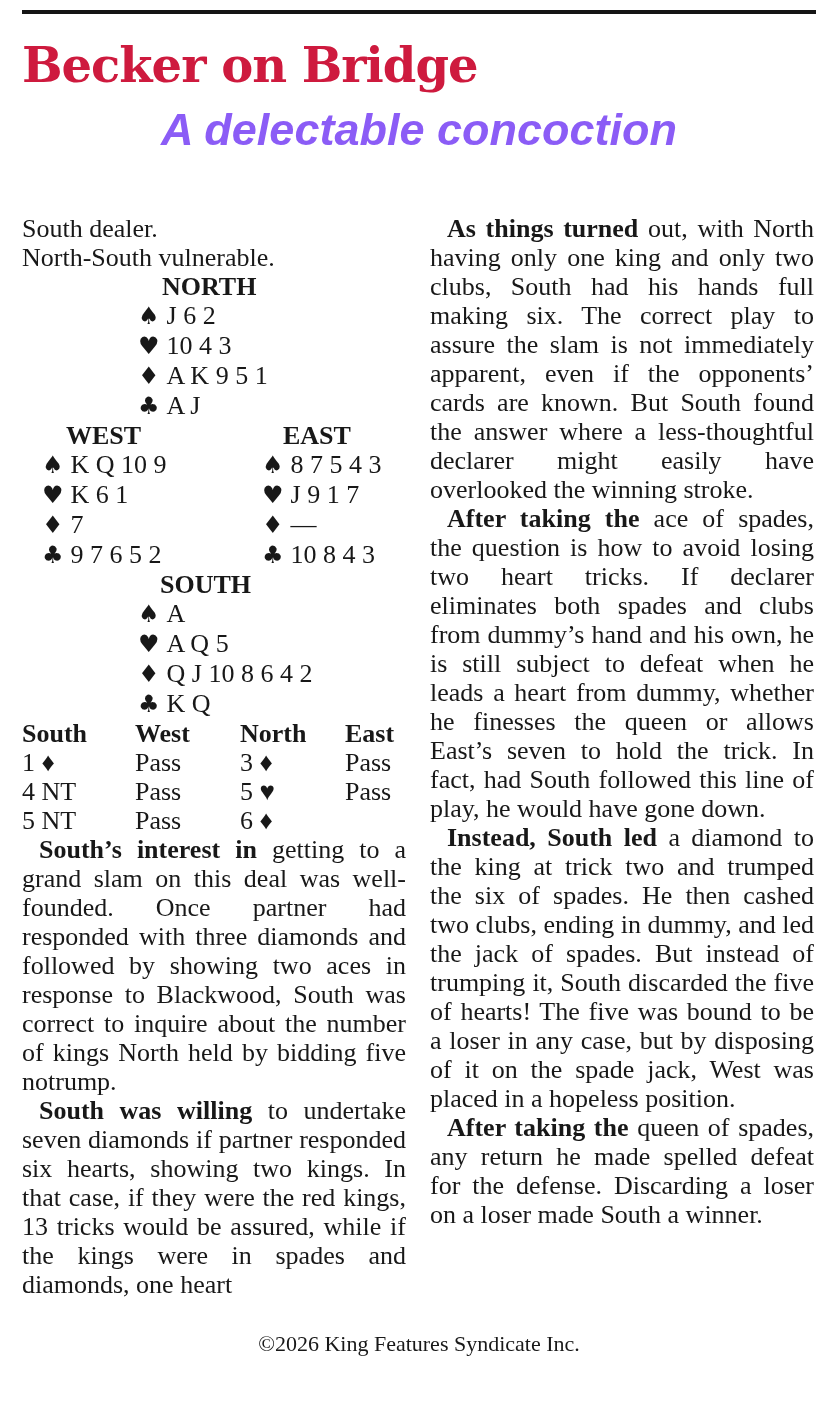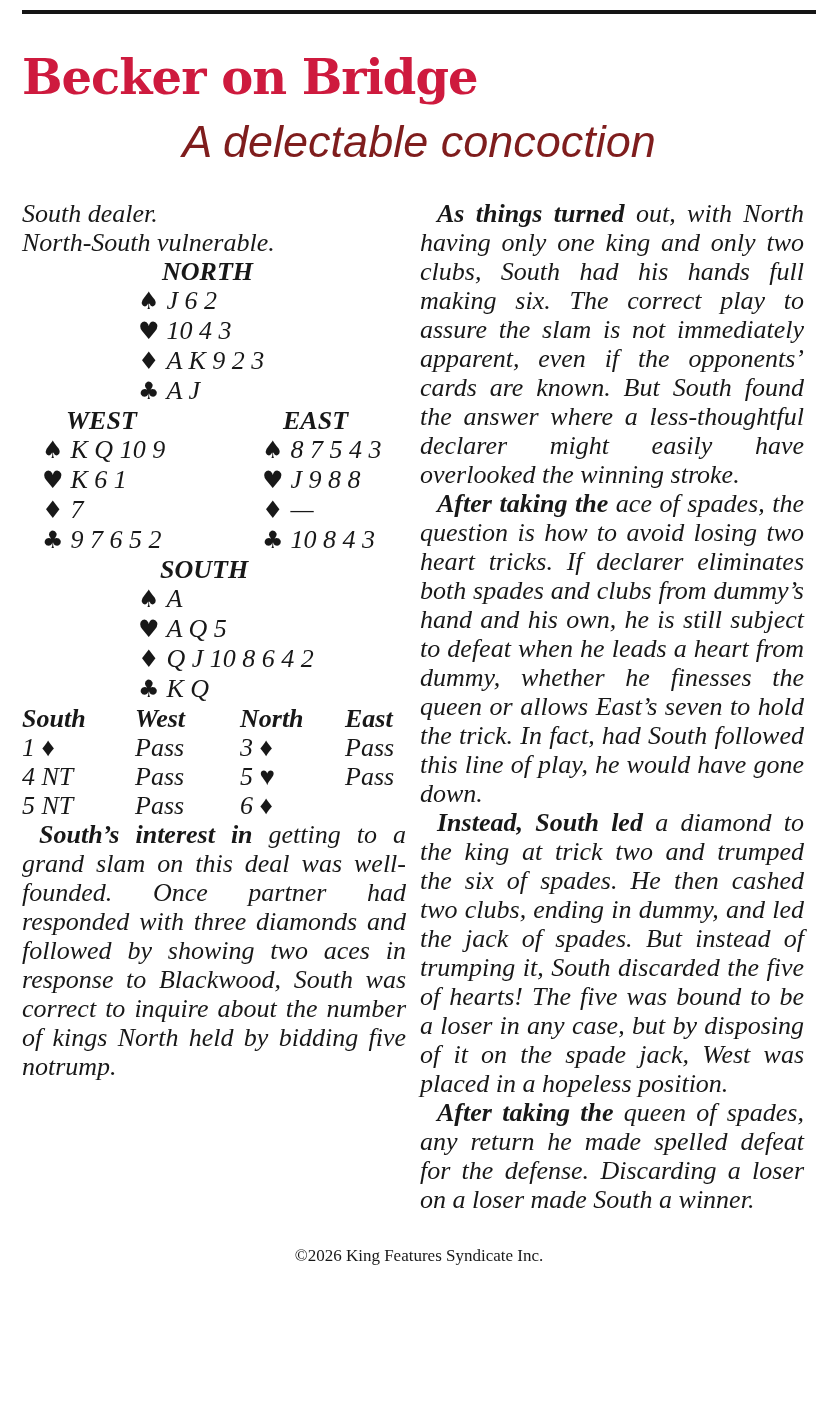--- a/index.html
+++ b/index.html
@@ -17,39 +17,38 @@
   .top-rule {
     border-top: 4px solid #151515;
     margin-top: 10px;
   }
 
   .masthead-title {
     font-family: "DejaVu Serif", serif;
     font-weight: bold;
     font-size: 48px;
     letter-spacing: -1px;
-    margin: 38px 0 0 0;
+    margin: 26px 0 0 0;
     line-height: 1.05;
   }
   .article-subtitle {
     font-family: "Liberation Sans", sans-serif;
-    font-weight: normal;
+    font-weight: bold;
     font-style: italic;
     font-size: 45px;
     text-align: center;
     margin: 16px 0 8px 0;
     line-height: 1.05;
-    color: #7f1d1d;
+    color: #8b5cf6;
   }
 
   .columns {
     display: flex;
-    gap: 14px;
-    margin-top: 33px;
-    font-style: italic;
+    gap: 24px;
+    margin-top: 60px;
   }
   .col {
     width: 384px;
     font-size: 26px;
     line-height: 29px;
   }
 
   .deal-line { text-align: left; }
 
   .hand { margin: 0; }
@@ -84,21 +83,21 @@
 
   p.para {
     margin: 0;
     text-align: justify;
   }
   p.para.indent { text-indent: 17px; }
   .lead { font-weight: bold; }
 
   .footer-line {
     text-align: center;
-    font-size: 17px;
+    font-size: 22px;
     margin-top: 32px;
   }
 </style>
 </head>
 <body>
 
 <div class="page">
 
   <div class="top-rule"></div>
 
@@ -117,21 +116,21 @@
         <div class="suit-line">
           <span class="suit">♠</span>
           <span class="cards">J 6 2</span>
         </div>
         <div class="suit-line">
           <span class="suit">♥</span>
           <span class="cards">10 4 3</span>
         </div>
         <div class="suit-line">
           <span class="suit">♦</span>
-          <span class="cards">A K 9 2 3</span>
+          <span class="cards">A K 9 5 1</span>
         </div>
         <div class="suit-line">
           <span class="suit">♣</span>
           <span class="cards">A J</span>
         </div>
       </div>
 
       <div class="ew-row">
         <div class="hand west">
           <div class="hand-label">WEST</div>
@@ -154,21 +153,21 @@
         </div>
 
         <div class="hand east">
           <div class="hand-label">EAST</div>
           <div class="suit-line">
             <span class="suit">♠</span>
             <span class="cards">8 7 5 4 3</span>
           </div>
           <div class="suit-line">
             <span class="suit">♥</span>
-            <span class="cards">J 9 8 8</span>
+            <span class="cards">J 9 1 7</span>
           </div>
           <div class="suit-line">
             <span class="suit">♦</span>
             <span class="cards">—</span>
           </div>
           <div class="suit-line">
             <span class="suit">♣</span>
             <span class="cards">10 8 4 3</span>
           </div>
         </div>
@@ -213,20 +212,21 @@
 
         <div class="bid-cell">5 NT</div>
         <div class="bid-cell">Pass</div>
         <div class="bid-cell">6 ♦</div>
         <div class="bid-cell"></div>
       </div>
 
 
       <p class="para indent"><b class="lead">South’s interest in</b><span> getting to a grand slam on this deal was well-founded. Once partner had responded with three diamonds and followed by showing two aces in response to Blackwood, South was correct to inquire about the number of kings North held by bidding five notrump.</span></p>
 
+      <p class="para indent"><b class="lead">South was willing</b><span> to undertake seven diamonds if partner responded six hearts, showing two kings. In that case, if they were the red kings, 13 tricks would be assured, while if the kings were in spades and diamonds, one heart</span></p>
 
     </div>
 
     <div class="col">
 
 
       <p class="para indent"><b class="lead">As things turned</b><span> out, with North having only one king and only two clubs, South had his hands full making six. The correct play to assure the slam is not immediately apparent, even if the opponents’ cards are known. But South found the answer where a less-thoughtful declarer might easily have overlooked the winning stroke.</span></p>
 
       <p class="para indent"><b class="lead">After taking the</b><span> ace of spades, the question is how to avoid losing two heart tricks. If declarer eliminates both spades and clubs from dummy’s hand and his own, he is still subject to defeat when he leads a heart from dummy, whether he finesses the queen or allows East’s seven to hold the trick. In fact, had South followed this line of play, he would have gone down.</span></p>
 

